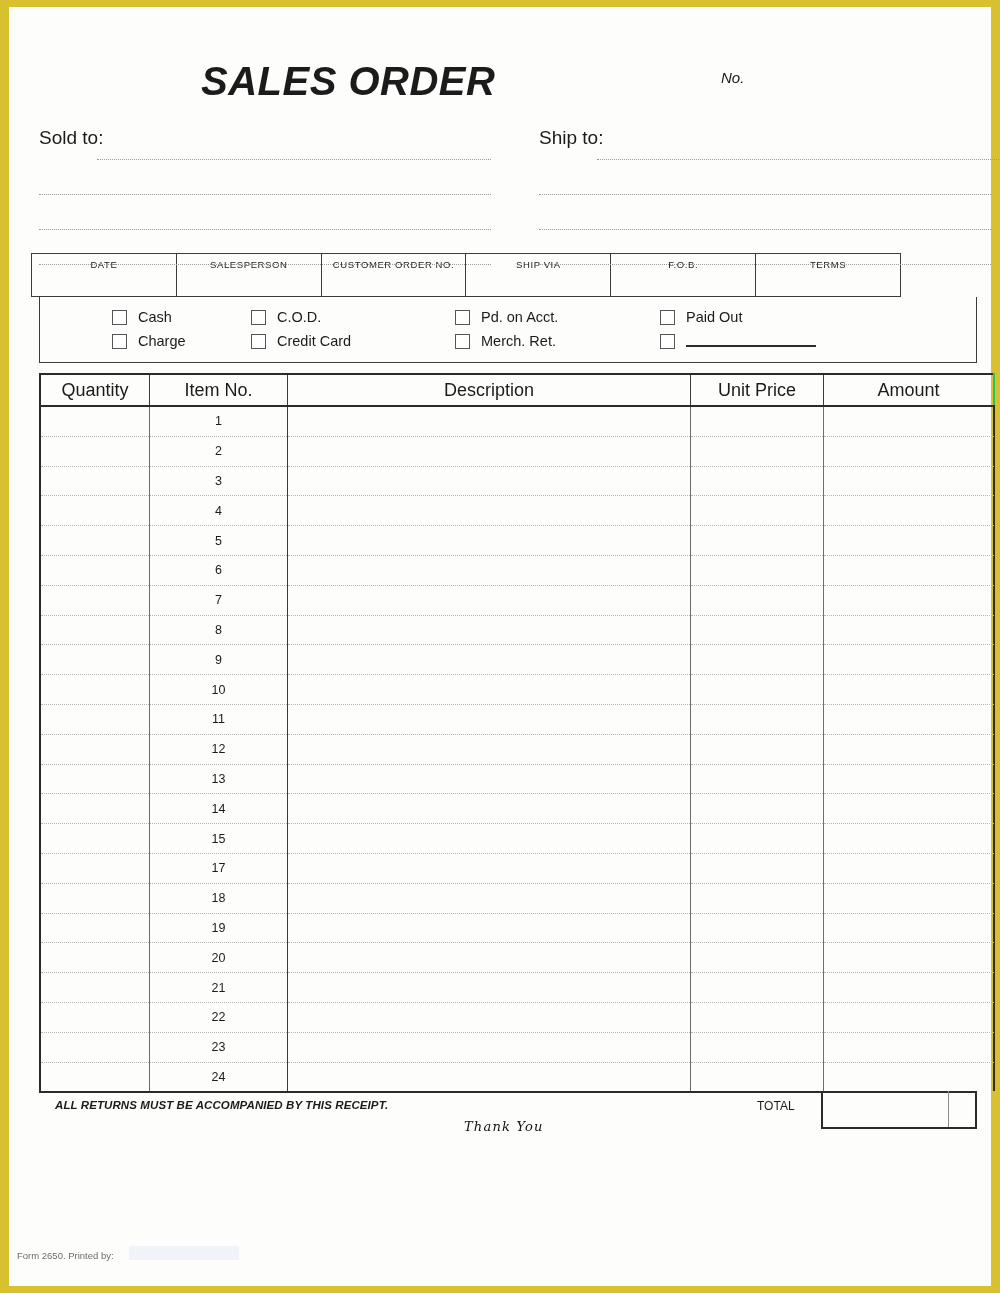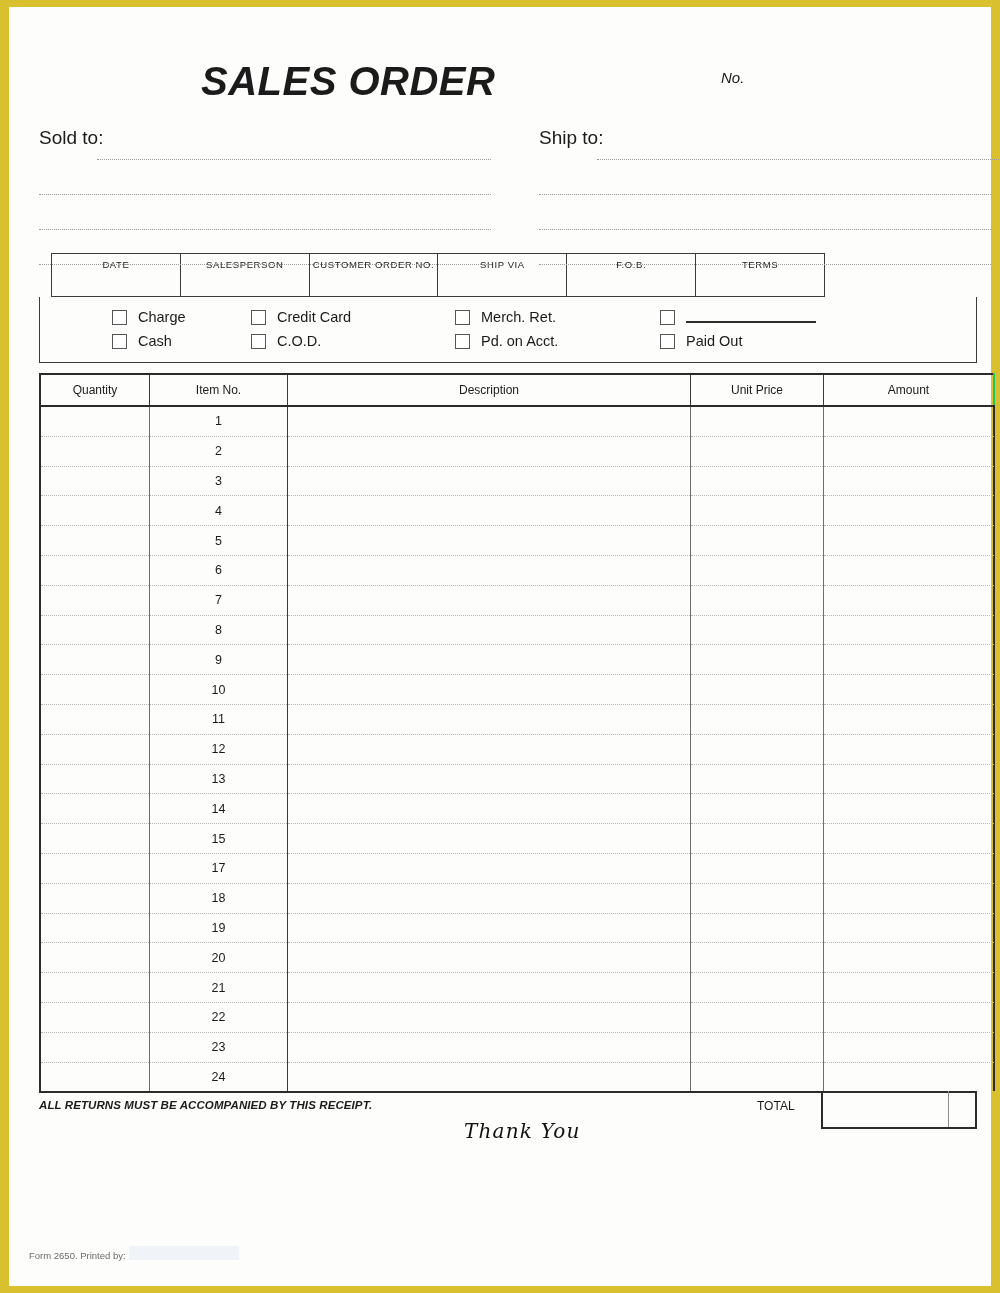--- a/index.html
+++ b/index.html
@@ -93,22 +93,22 @@
   }
   .addr-block.ship .addr-line.first {
     margin-left: 58px;
     width: 452px;
   }
   .addr-block.ship { width: 452px; }
 
   
   .info-table {
     border-collapse: collapse;
-    width: 774px;
-    margin-left: 20px;
+    width: 870px;
+    margin-left: 0;
     table-layout: fixed;
   }
   .info-table td {
     border: 1px solid #3b3b3b;
     height: 36px;
     vertical-align: top;
     text-align: center;
     font-size: 9.5px;
     letter-spacing: 0.6px;
     padding-top: 5px;
@@ -156,21 +156,21 @@
 
   
   .items {
     width: 938px;
     margin-left: 8px;
     margin-top: 10px;
     border-collapse: collapse;
     table-layout: fixed;
   }
   .items th {
-    font-size: 12px;
+    font-size: 18px;
     font-weight: normal;
     height: 28px;
     border-left: 1px solid #3b3b3b;
     border-right: 1px solid #3b3b3b;
     border-top: 2px solid #2b2b2b;
     border-bottom: 2px solid #2b2b2b;
     text-align: center;
   }
   .items th.qty  { width: 106px; border-left: 2px solid #2b2b2b; }
   .items th.item { width: 135px; }
@@ -202,33 +202,33 @@
 
   
   .footer {
     position: relative;
     width: 938px;
     margin-left: 8px;
     height: 68px;
   }
   .returns-note {
     position: absolute;
-    left: 0;
+    left: 16px;
     top: 6px;
     font-size: 11.5px;
     font-weight: bold;
     font-style: italic;
     letter-spacing: 0.1px;
     text-align: center;
   }
   .thank-you {
     position: absolute;
     left: 425px;
     top: 26px;
-    font-size: 20px;
+    font-size: 13px;
     font-style: italic;
     font-family: "DejaVu Serif", serif;
     letter-spacing: 1.2px;
     color: #111;
   }
   .total-label {
     position: absolute;
     left: 718px;
     top: 6px;
     font-size: 12px;
@@ -246,21 +246,21 @@
   .total-cents {
     position: absolute;
     right: 26px;
     top: 0;
     bottom: 0;
     width: 1px;
     background: #8d8d8d;
   }
   .form-meta {
     position: absolute;
-    left: 20px;
+    left: 8px;
     top: 1243px;
     font-size: 9.5px;
     color: #6b6b6b;
   }
   .watermark {
     position: absolute;
     left: 120px;
     top: 1239px;
     width: 110px;
     height: 14px;
@@ -306,51 +306,51 @@
         <td>F.O.B.</td>
         <td>TERMS</td>
       </tr>
     </tbody>
       </table>
 
     <div class="pay-band">
       <div class="pay-row">
         <div class="pay-cell c1">
           <span class="chk"></span>
-          <span class="pay-label">Charge</span>
+          <span class="pay-label">Cash</span>
         </div>
         <div class="pay-cell c2">
           <span class="chk"></span>
-          <span class="pay-label">Credit Card</span>
+          <span class="pay-label">C.O.D.</span>
         </div>
         <div class="pay-cell c3">
           <span class="chk"></span>
-          <span class="pay-label">Merch. Ret.</span>
+          <span class="pay-label">Pd. on Acct.</span>
         </div>
         <div class="pay-cell c4">
           <span class="chk"></span>
-          <span class="blank-rule"></span>
+          <span class="pay-label">Paid Out</span>
         </div>
       </div>
       <div class="pay-row">
         <div class="pay-cell c1">
           <span class="chk"></span>
-          <span class="pay-label">Cash</span>
+          <span class="pay-label">Charge</span>
         </div>
         <div class="pay-cell c2">
           <span class="chk"></span>
-          <span class="pay-label">C.O.D.</span>
+          <span class="pay-label">Credit Card</span>
         </div>
         <div class="pay-cell c3">
           <span class="chk"></span>
-          <span class="pay-label">Pd. on Acct.</span>
+          <span class="pay-label">Merch. Ret.</span>
         </div>
         <div class="pay-cell c4">
           <span class="chk"></span>
-          <span class="pay-label">Paid Out</span>
+          <span class="blank-rule"></span>
         </div>
       </div>
     </div>
 
     <table class="items">
       <thead>
         <tr>
           <th class="qty">Quantity</th>
           <th class="item">Item No.</th>
           <th class="desc">Description</th>

